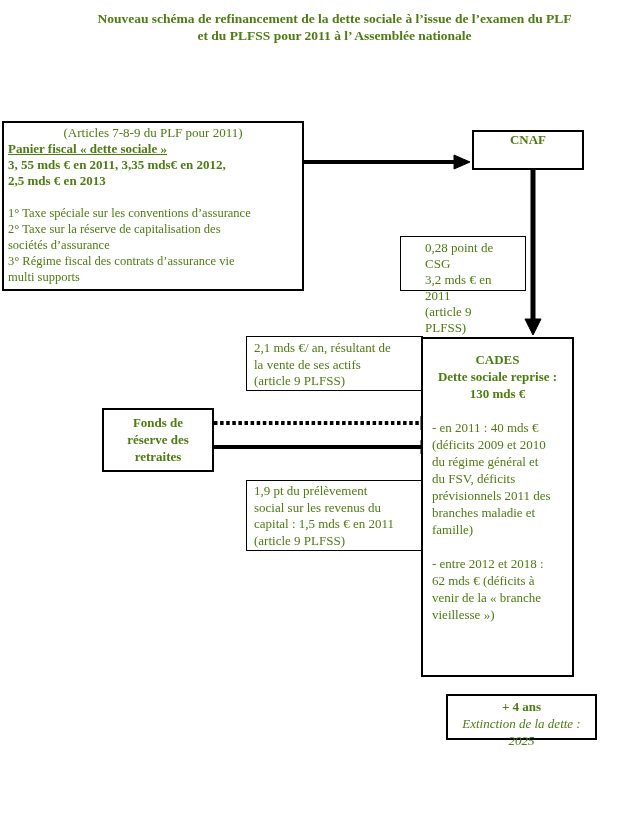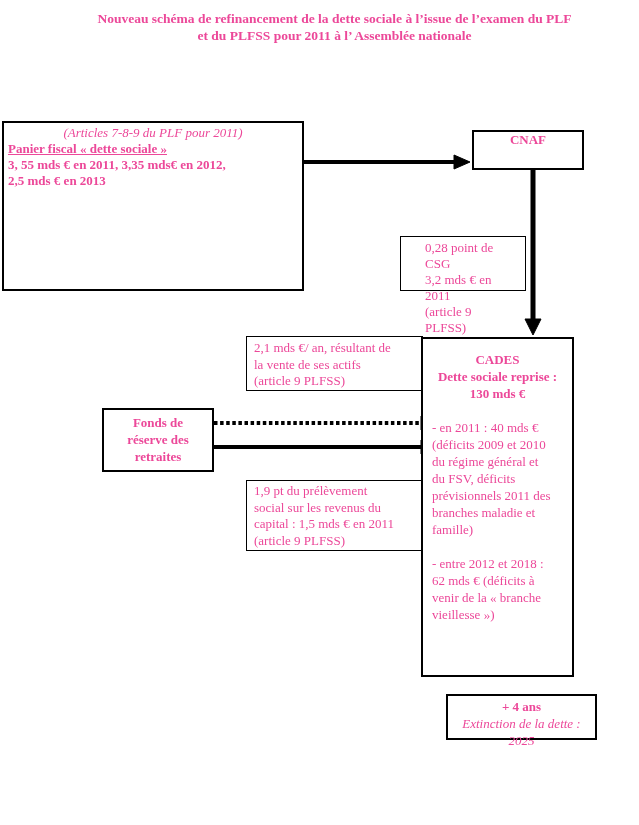--- a/index.html
+++ b/index.html
@@ -1,37 +1,37 @@
 <!DOCTYPE html>
 <html><head>
 <meta charset="utf-8">
 <style>
   html,body{margin:0;padding:0;background:#ffffff;}
   .page{
     position:relative;
     width:639px;height:825px;
     background:#ffffff;
-    color:#ec4899;
+    color:#4d7c0f;
     font-family:"Liberation Serif","DejaVu Serif",serif;
     overflow:hidden;
   }
   .pre{white-space:pre-line;}
   .title{
     position:absolute;top:10px;left:30px;right:0;
     text-align:center;font-weight:bold;
     font-size:13.5px;line-height:17px;
   }
   .box{
     position:absolute;box-sizing:border-box;
     border:2px solid #000000;background:#ffffff;
     font-size:13px;line-height:16px;
   }
   .thin{border-width:1.5px;}
   .panier{left:2px;top:121px;width:302px;height:170px;padding:2px 4px;}
-  .panier-subtitle{font-style:italic;text-align:center;}
+  .panier-subtitle{text-align:center;}
   .panier-heading{font-weight:bold;text-decoration:underline;}
   .panier-amounts{font-weight:bold;}
   .panier-items{margin-top:16px;font-size:12.5px;}
   .cnaf{left:472px;top:130px;width:112px;height:40px;text-align:center;font-weight:bold;}
   .csg{left:400px;top:236px;width:126px;height:55px;padding:3px 24px;}
   .vente{left:246px;top:336px;width:177px;height:55px;padding:3px 7px;line-height:16.5px;}
   .frr{left:102px;top:408px;width:112px;height:64px;text-align:center;font-weight:bold;padding-top:4px;line-height:17px;}
   .prelev{left:246px;top:480px;width:177px;height:71px;padding:2px 7px;line-height:16.5px;}
   .cades{left:421px;top:337px;width:153px;height:340px;padding:12px 9px 0;line-height:17px;}
   .cades-header{text-align:center;font-weight:bold;}
@@ -67,20 +67,27 @@
       <line x1="214" y1="447" x2="423" y2="447" stroke-width="4"></line>
       <polygon points="437,447 421,440 421,454"></polygon>
     </g>
   </svg>
 
   <div class="box panier">
     <div class="panier-subtitle">(Articles 7-8-9 du PLF pour 2011)</div>
     <div class="panier-heading">Panier fiscal « dette sociale »</div>
     <div class="panier-amounts pre">3, 55 mds € en 2011, 3,35 mds€ en 2012,
 2,5 mds € en 2013</div>
+    <div class="panier-items">
+      <div class="pre">1° Taxe spéciale sur les conventions d’assurance</div>
+      <div class="pre">2° Taxe sur la réserve de capitalisation des
+sociétés d’assurance</div>
+      <div class="pre">3° Régime fiscal des contrats d’assurance vie
+multi supports</div>
+    </div>
   </div>
 
   <div class="box cnaf">
     <span>CNAF</span>
   </div>
 
   <div class="box thin csg pre">0,28 point de CSG
 3,2 mds € en 2011
 (article 9 PLFSS)</div>
 

